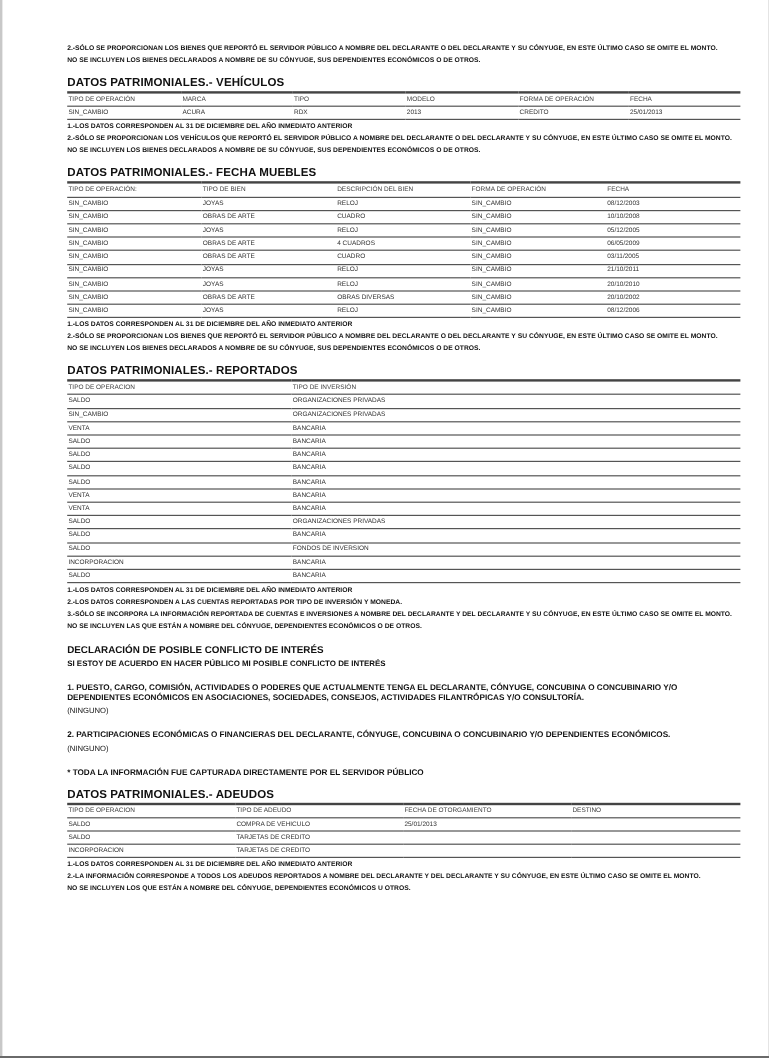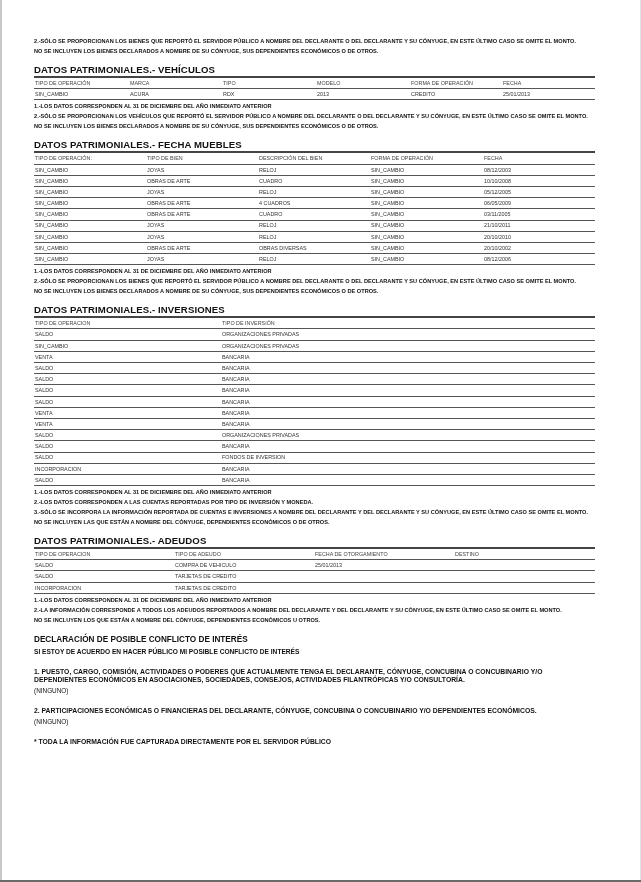--- a/index.html
+++ b/index.html
@@ -3,21 +3,21 @@
 <meta charset="utf-8">
 <style>
   html, body { margin:0; padding:0; }
   body {
     width:641px; height:882px; background:#ffffff; position:relative; overflow:hidden;
     font-family:"Liberation Sans", sans-serif; color:#111;
   }
   .left-edge { position:absolute; left:0; top:0; width:2px; height:882px; background:#c8c8c8; }
   .right-edge { position:absolute; right:0; top:0; width:1px; height:882px; background:#e4e4e4; }
   .bottom-edge { position:absolute; left:0; bottom:0; width:641px; height:2px; background:#6a6a6a; }
-  .page { position:absolute; left:34px; top:38px; width:562px; }
+  .page { position:absolute; left:56px; top:38px; width:562px; }
   .note { font-size:5.6px; font-weight:bold; line-height:7px; margin:0 0 3px 0; letter-spacing:0.02px; }
   .note.gap { margin-top:3px; }
   h2.sec { font-size:9.6px; font-weight:bold; margin:9px 0 1px 0; line-height:11px; letter-spacing:0.1px; }
   table.dt { width:561px; border-collapse:collapse; font-size:5.4px; color:#333; table-layout:fixed; }
   table.dt td { padding:1.5px 1px 1px 1px; height:7.7px; line-height:6.8px; border-top:1.3px solid #555; white-space:nowrap; overflow:hidden; }
   table.dt tr:last-child td { border-bottom:1.3px solid #555; }
   table.dt tr.hdr td { border-top:2px solid #444; color:#444; }
   h2.conf { font-size:8.2px; font-weight:bold; margin:11px 0 3px 0; line-height:10px; }
   .conf-sub { font-size:6.6px; font-weight:bold; margin:0 0 12px 0; line-height:8px; }
   .q { font-size:6.8px; font-weight:bold; line-height:8.2px; margin:0 0 3px 0; }
@@ -159,21 +159,21 @@
         </tbody>
     </table>
     <div>
       <p class="note gap">1.-LOS DATOS CORRESPONDEN AL 31 DE DICIEMBRE DEL AÑO INMEDIATO ANTERIOR</p>
       <p class="note">2.-SÓLO SE PROPORCIONAN LOS BIENES QUE REPORTÓ EL SERVIDOR PÚBLICO A NOMBRE DEL DECLARANTE O DEL DECLARANTE Y SU CÓNYUGE, EN ESTE ÚLTIMO CASO SE OMITE EL MONTO.</p>
       <p class="note">NO SE INCLUYEN LOS BIENES DECLARADOS A NOMBRE DE SU CÓNYUGE, SUS DEPENDIENTES ECONÓMICOS O DE OTROS.</p>
     </div>
   </section>
 
   <section>
-    <h2 class="sec">DATOS PATRIMONIALES.- INVERSIONES</h2>
+    <h2 class="sec">DATOS PATRIMONIALES.- REPORTADOS</h2>
     <table class="dt">
       <colgroup>
           <col style="width:187px">
           <col style="width:187px">
           <col>
         </colgroup>
       <tbody>
           <tr class="hdr">
             <td>TIPO DE OPERACION</td>
             <td>TIPO DE INVERSIÓN</td>
@@ -250,20 +250,30 @@
             <td></td>
           </tr>
         </tbody>
     </table>
     <div>
       <p class="note gap">1.-LOS DATOS CORRESPONDEN AL 31 DE DICIEMBRE DEL AÑO INMEDIATO ANTERIOR</p>
       <p class="note">2.-LOS DATOS CORRESPONDEN A LAS CUENTAS REPORTADAS POR TIPO DE INVERSIÓN Y MONEDA.</p>
       <p class="note">3.-SÓLO SE INCORPORA LA INFORMACIÓN REPORTADA DE CUENTAS E INVERSIONES A NOMBRE DEL DECLARANTE Y DEL DECLARANTE Y SU CÓNYUGE, EN ESTE ÚLTIMO CASO SE OMITE EL MONTO.</p>
       <p class="note">NO SE INCLUYEN LAS QUE ESTÁN A NOMBRE DEL CÓNYUGE, DEPENDIENTES ECONÓMICOS O DE OTROS.</p>
     </div>
+  </section>
+
+  <section>
+    <h2 class="conf">DECLARACIÓN DE POSIBLE CONFLICTO DE INTERÉS</h2>
+    <p class="conf-sub">SI ESTOY DE ACUERDO EN HACER PÚBLICO MI POSIBLE CONFLICTO DE INTERÉS</p>
+    <p class="q">1. PUESTO, CARGO, COMISIÓN, ACTIVIDADES O PODERES QUE ACTUALMENTE TENGA EL DECLARANTE, CÓNYUGE, CONCUBINA O CONCUBINARIO Y/O DEPENDIENTES ECONÓMICOS EN ASOCIACIONES, SOCIEDADES, CONSEJOS, ACTIVIDADES FILANTRÓPICAS Y/O CONSULTORÍA.</p>
+    <p class="ans">(NINGUNO)</p>
+    <p class="q">2. PARTICIPACIONES ECONÓMICAS O FINANCIERAS DEL DECLARANTE, CÓNYUGE, CONCUBINA O CONCUBINARIO Y/O DEPENDIENTES ECONÓMICOS.</p>
+    <p class="ans">(NINGUNO)</p>
+    <p class="footer-note">* TODA LA INFORMACIÓN FUE CAPTURADA DIRECTAMENTE POR EL SERVIDOR PÚBLICO</p>
   </section>
 
   <section>
     <h2 class="sec">DATOS PATRIMONIALES.- ADEUDOS</h2>
     <table class="dt">
       <colgroup>
           <col style="width:140px">
           <col style="width:140px">
           <col style="width:140px">
           <col>
@@ -295,23 +305,13 @@
           </tr>
         </tbody>
     </table>
     <div>
       <p class="note gap">1.-LOS DATOS CORRESPONDEN AL 31 DE DICIEMBRE DEL AÑO INMEDIATO ANTERIOR</p>
       <p class="note">2.-LA INFORMACIÓN CORRESPONDE A TODOS LOS ADEUDOS REPORTADOS A NOMBRE DEL DECLARANTE Y DEL DECLARANTE Y SU CÓNYUGE, EN ESTE ÚLTIMO CASO SE OMITE EL MONTO.</p>
       <p class="note">NO SE INCLUYEN LOS QUE ESTÁN A NOMBRE DEL CÓNYUGE, DEPENDIENTES ECONÓMICOS U OTROS.</p>
     </div>
   </section>
 
-  <section>
-    <h2 class="conf">DECLARACIÓN DE POSIBLE CONFLICTO DE INTERÉS</h2>
-    <p class="conf-sub">SI ESTOY DE ACUERDO EN HACER PÚBLICO MI POSIBLE CONFLICTO DE INTERÉS</p>
-    <p class="q">1. PUESTO, CARGO, COMISIÓN, ACTIVIDADES O PODERES QUE ACTUALMENTE TENGA EL DECLARANTE, CÓNYUGE, CONCUBINA O CONCUBINARIO Y/O DEPENDIENTES ECONÓMICOS EN ASOCIACIONES, SOCIEDADES, CONSEJOS, ACTIVIDADES FILANTRÓPICAS Y/O CONSULTORÍA.</p>
-    <p class="ans">(NINGUNO)</p>
-    <p class="q">2. PARTICIPACIONES ECONÓMICAS O FINANCIERAS DEL DECLARANTE, CÓNYUGE, CONCUBINA O CONCUBINARIO Y/O DEPENDIENTES ECONÓMICOS.</p>
-    <p class="ans">(NINGUNO)</p>
-    <p class="footer-note">* TODA LA INFORMACIÓN FUE CAPTURADA DIRECTAMENTE POR EL SERVIDOR PÚBLICO</p>
-  </section>
-
 </div>
 
 </body></html>

